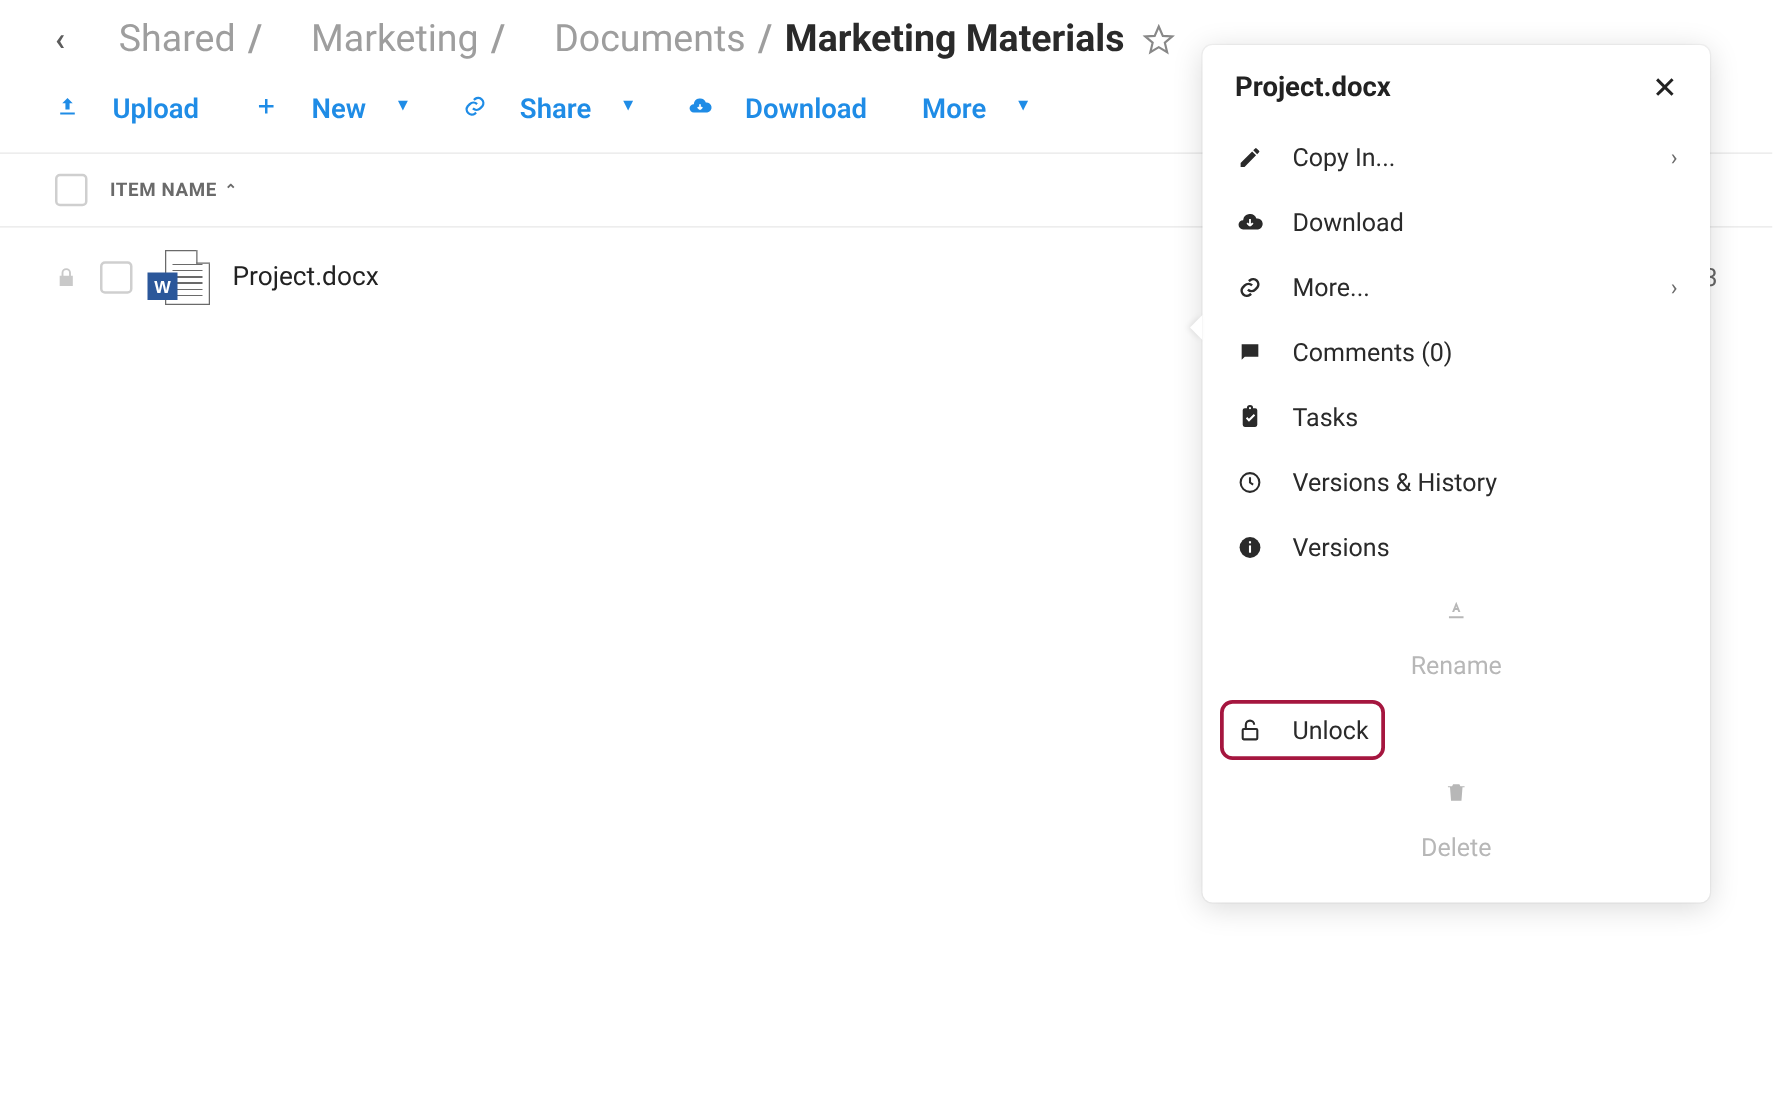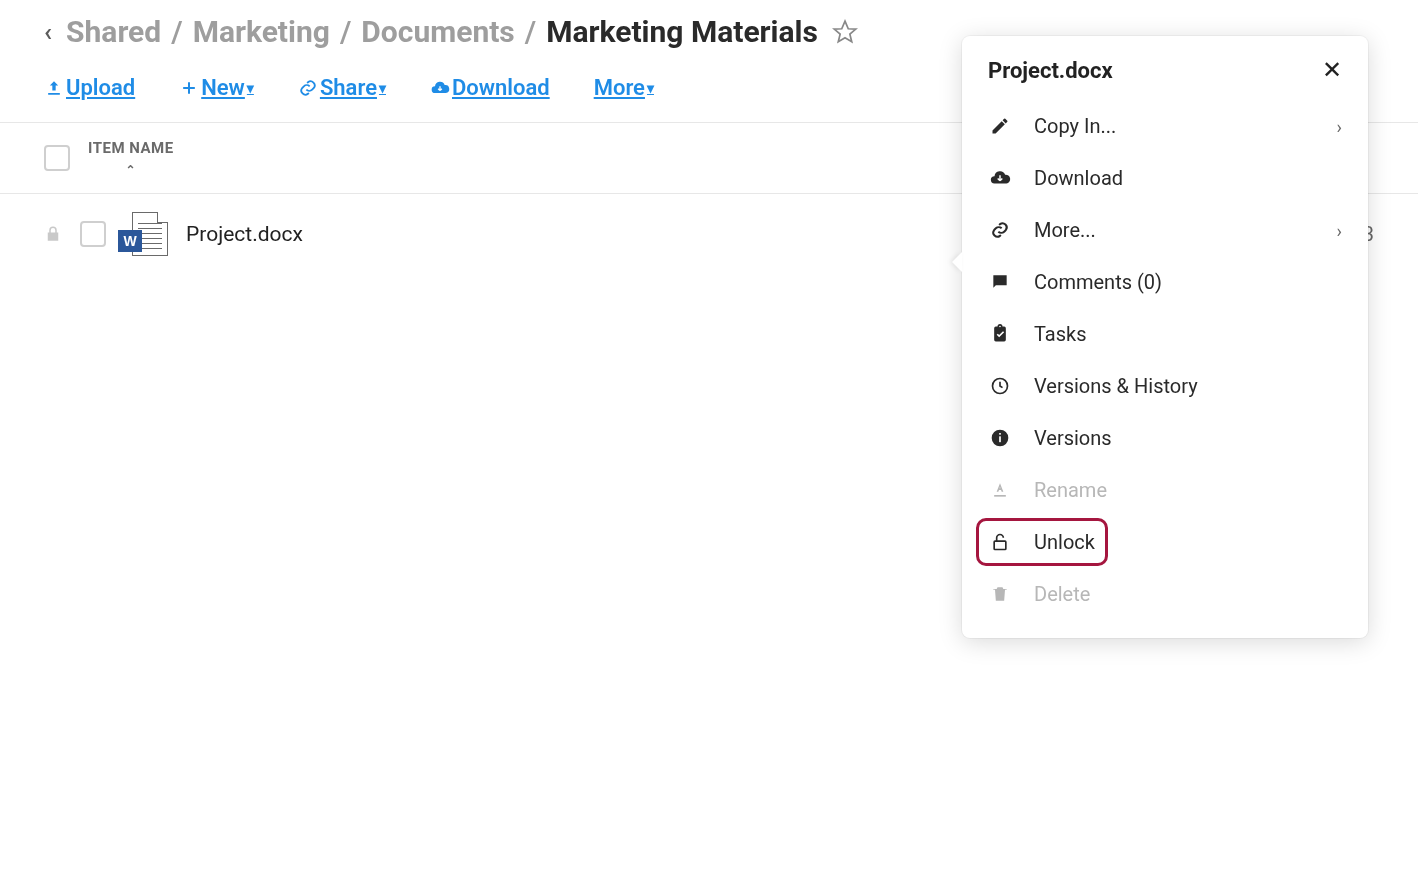--- a/index.html
+++ b/index.html
@@ -1,47 +1,47 @@
 <!DOCTYPE html>
 <html><head>
 <meta charset="utf-8">
 <style>
   html,body{margin:0;padding:0;font-family:-apple-system,BlinkMacSystemFont,"Segoe UI",Roboto,Helvetica,Arial,sans-serif;color:#222;background:#fff;}
   body{width:1418px;height:896px;position:relative;overflow:hidden;}
   .breadcrumb{display:flex;align-items:center;gap:10px;padding:14px 44px 8px 44px;font-size:30px;}
   .breadcrumb .back{color:#5c5c5c;font-size:26px;font-weight:600;margin-right:4px;cursor:pointer;}
-  .breadcrumb .crumb{color:#9e9e9e;font-weight:700;}
+  .breadcrumb .crumb{color:#9e9e9e;font-weight:400;margin-left:29px;}
   .breadcrumb .sep{color:#9e9e9e;font-weight:600;}
   .breadcrumb .current{color:#2a2a2a;font-weight:700;}
   .star{color:#888;margin-left:4px;cursor:pointer;}
   .toolbar{display:flex;align-items:center;gap:44px;padding:18px 44px 22px 44px;}
-  .tb-btn{display:flex;align-items:center;gap:2px;color:#1f8ce6;font-weight:600;font-size:22px;cursor:pointer;text-decoration:underline;}
+  .tb-btn{display:flex;gap:26px;color:#1f8ce6;font-weight:600;font-size:22px;cursor:pointer;}
   .tb-btn svg{width:20px;height:20px;}
   .chevd{font-size:14px;color:#1f8ce6;}
   .table-header{display:flex;align-items:center;gap:18px;border-top:1px solid #e7e7e7;border-bottom:1px solid #e7e7e7;padding:16px 44px;}
   .cb{width:22px;height:22px;border:2px solid #cfcfcf;border-radius:4px;background:#fff;cursor:pointer;}
-  .col-name{font-size:15px;font-weight:700;color:#6a6a6a;letter-spacing:.5px;display:flex;align-items:center;gap:6px;flex-direction:column;}
+  .col-name{font-size:15px;font-weight:700;color:#6a6a6a;letter-spacing:.5px;display:flex;align-items:center;gap:6px;}
   .sort-caret{font-size:12px;color:#6a6a6a;}
   .row{display:flex;align-items:center;gap:18px;padding:18px 44px;}
   .lock-icon{color:#c9c9c9;}
   .file-icon{width:44px;height:44px;position:relative;}
   .doc-page{position:absolute;right:0;top:0;width:36px;height:44px;border:1.5px solid #6a6a6a;background:#fff;box-sizing:border-box;}
   .doc-page::before{content:"";position:absolute;right:-1px;top:-1px;width:10px;height:10px;background:#fff;border-left:1.5px solid #6a6a6a;border-bottom:1.5px solid #6a6a6a;}
   .doc-lines{position:absolute;left:5px;right:5px;top:10px;height:28px;background:repeating-linear-gradient(to bottom,#6a6a6a 0,#6a6a6a 1.2px,transparent 1.2px,transparent 5px);}
   .w-badge{position:absolute;left:-6px;bottom:4px;width:24px;height:22px;background:#2b579a;color:#fff;font-weight:700;font-size:14px;display:flex;align-items:center;justify-content:center;font-family:"Segoe UI",Arial,sans-serif;}
   .filename{font-size:21px;color:#222;}
   .row-extra{margin-left:auto;color:#666;font-size:20px;}
   
   .ctx{position:absolute;top:36px;right:50px;width:406px;background:#fff;border-radius:8px;box-shadow:0 4px 24px rgba(0,0,0,.15),0 0 0 1px rgba(0,0,0,.04);padding:20px 0 18px 0;}
   .ctx .pointer{position:absolute;left:-10px;top:216px;width:0;height:0;border-top:10px solid transparent;border-bottom:10px solid transparent;border-right:10px solid #fff;filter:drop-shadow(-2px 0 2px rgba(0,0,0,.08));}
   .ctx-header{display:flex;align-items:center;justify-content:space-between;font-size:22px;font-weight:700;color:#222;padding:0 26px 16px 26px;}
   .ctx-close{font-size:24px;color:#222;cursor:pointer;font-weight:400;}
   .ctx-item{display:flex;align-items:center;gap:22px;padding:14px 26px;font-size:20px;color:#2a2a2a;cursor:pointer;position:relative;}
   .ctx-item .ico{width:24px;display:flex;justify-content:center;color:#2a2a2a;}
-  .ctx-item.disabled{color:#b7b7b7;cursor:default;}
+  .ctx-item.disabled{color:#b7b7b7;cursor:default;flex-direction:column;}
   .ctx-item.disabled .ico{color:#b7b7b7;}
   .ctx-item .chev{margin-left:auto;color:#6a6a6a;font-size:18px;}
   .highlight-box{position:absolute;border:3px solid #a5163f;border-radius:10px;pointer-events:none;}
   svg{display:block;}
 </style>
 </head>
 <body>
 
 <div class="breadcrumb">
   <span class="back">‹</span>

